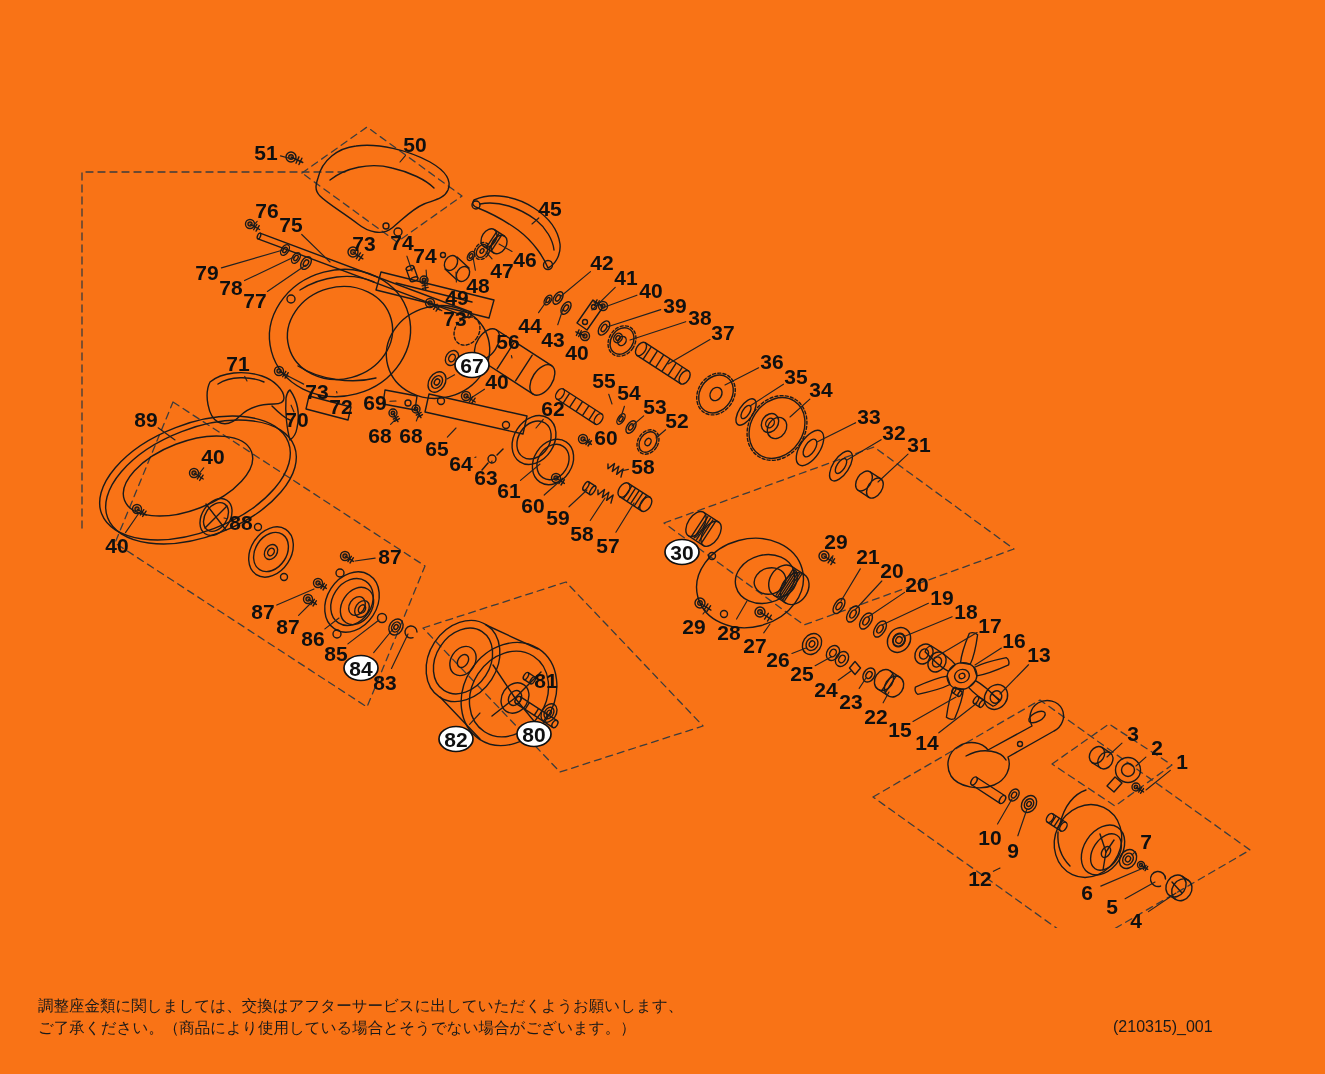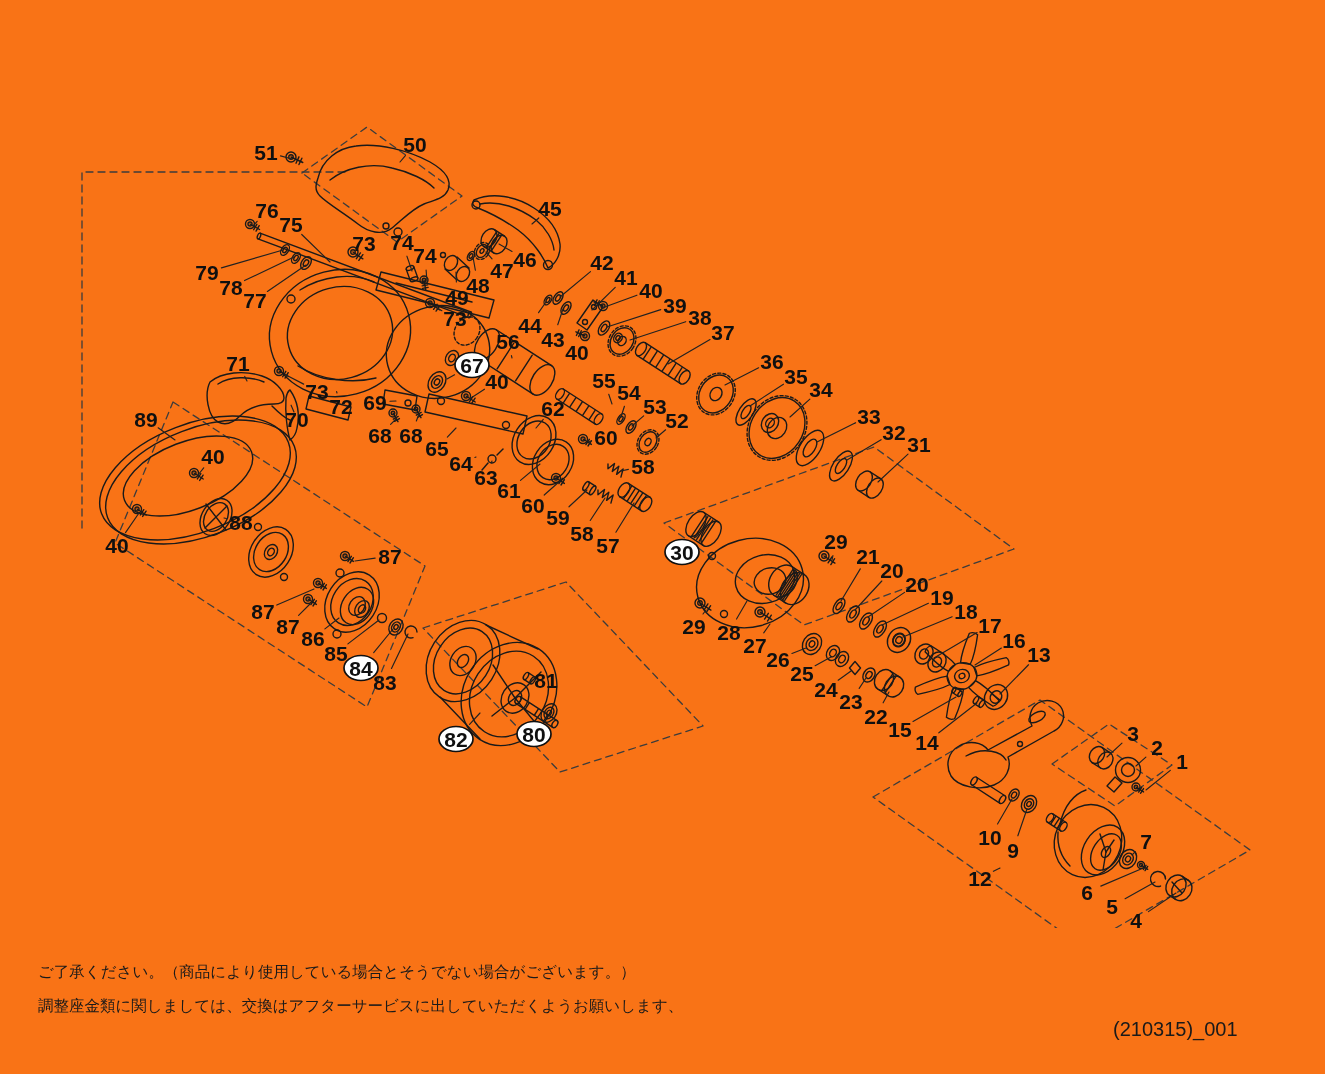--- a/index.html
+++ b/index.html
@@ -6,22 +6,22 @@
   .page{position:relative;width:1325px;height:1074px;background:#f97316;overflow:hidden;
         font-family:"Liberation Sans",sans-serif;}
   #diagram{position:absolute;left:0;top:0;}
   #diagram path,#diagram ellipse,#diagram circle,#diagram polygon,#diagram polyline{
     stroke:#1a1a1a;stroke-width:1.4;stroke-linecap:round;stroke-linejoin:round;fill:none;}
   #diagram .box{stroke:#3c3c3c;stroke-dasharray:7 5;stroke-width:1.3;fill:none;}
   #diagram .ldr{stroke:#222;stroke-width:1.15;}
   #diagram .lblt{font:bold 21px "Liberation Sans",sans-serif;fill:#101010;stroke:none;}
   #diagram .lble{fill:#fff;stroke:#101010;stroke-width:1.7;}
   .note{position:absolute;left:38px;font-size:15.5px;color:#1a1a1a;white-space:nowrap;}
-  .n1{top:932px;} .n2{top:955px;} .n3{top:996px;} .n4{top:962px;text-align:center;}
-  .code{position:absolute;left:1113px;top:1018px;font-size:20px;color:#1a1a1a;}
+  .n1{top:932px;} .n2{top:955px;} .n3{top:996px;} .n4{top:1018px;text-align:center;}
+  .code{position:absolute;left:1113px;top:1018px;font-size:16px;color:#1a1a1a;}
 </style>
 </head>
 <body>
 
 <div class="page">
   <svg id="diagram" width="1325" height="928" viewBox="0 0 1325 928">
     <g id="boxes">
         <polygon points="302,173 367,127 462,196 397,242" class="box"></polygon>
         <polyline points="345,172 82,172 82,533" class="box"></polyline>
         <polygon points="173,402 425,566 367,707 115,543" class="box"></polygon>

